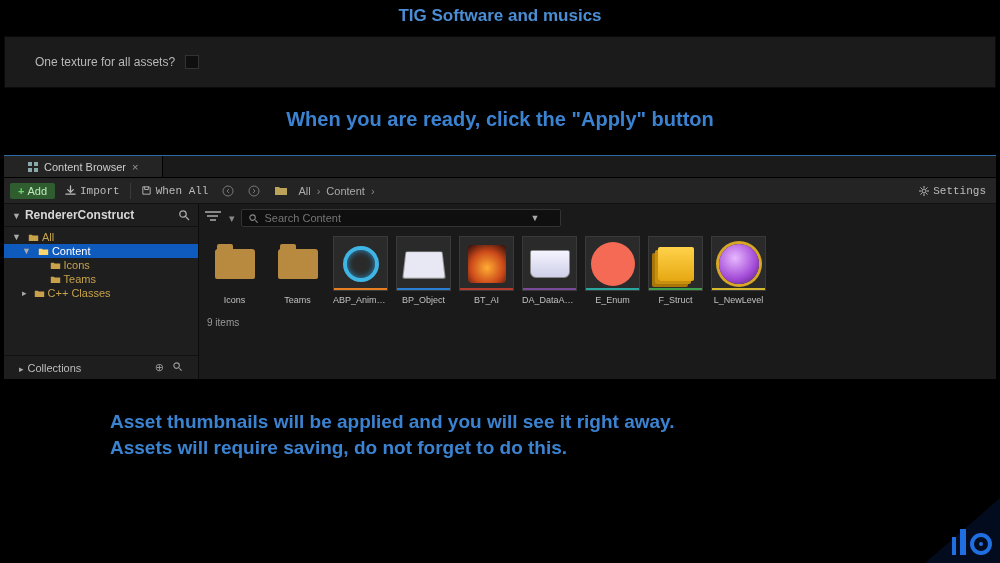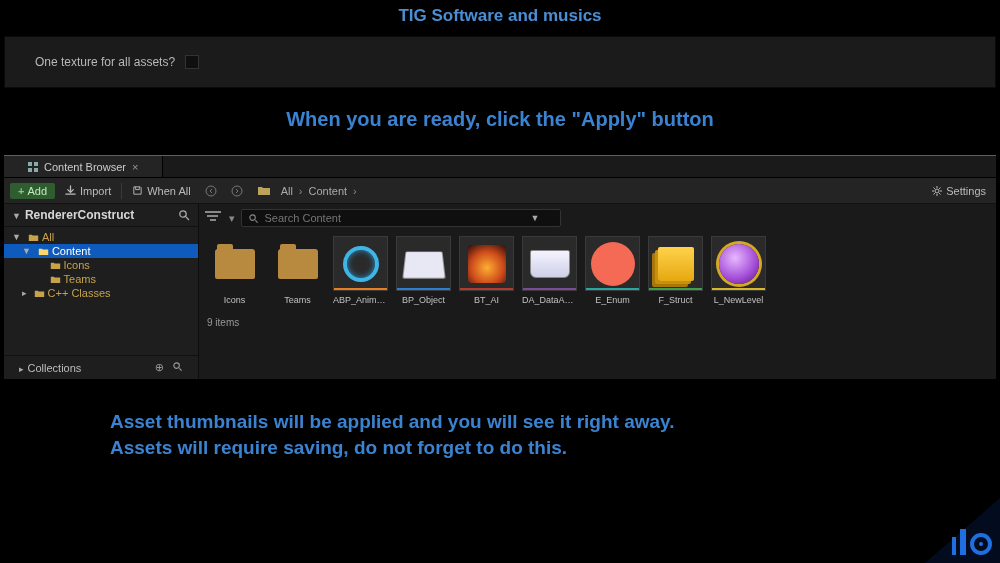--- a/index.html
+++ b/index.html
@@ -53,21 +53,21 @@
     display:flex; align-items:center; gap:6px; padding:0 24px; height:100%;
     background:#242424; border-right:1px solid #000; font-size:11px; color:#ccc;
   }
   .tab-icon { width:10px; height:10px; }
   .tab-close { font-size:11px; color:#999; cursor:pointer;}
   .cb-toolbar {
     background:#242424; display:flex; align-items:center; height:26px;
     padding:0 6px; gap:6px; border-bottom:1px solid #111;
   }
   .tb-add { background:#2f5d2f; color:#bfe8bf; border-radius:2px; padding:2px 8px; font-size:11px; display:flex; align-items:center; gap:3px;}
-  .tb-btn { color:#bbb; display:flex; align-items:center; gap:4px; font-size:11px; padding:2px 4px;}
+  .tb-btn { color:#bbb; display:flex; align-items:center; gap:4px; font-size:11px; padding:2px 4px;font-family:Liberation Mono, monospace;}
   .tb-icon { width:11px; height:11px; display:inline-block;}
   .tb-sep { width:1px; height:16px; background:#3a3a3a; }
   .crumb { display:flex; align-items:center; gap:6px; color:#aaa; font-size:11px;}
   .chev { color:#888; }
   .cb-toolbar .spacer { flex:1; }
   .cb-body {
     display:flex; height:175px; background:#1a1a1a;
   }
   .cb-side {
     width:195px; background:#1e1e1e; border-right:1px solid #0d0d0d;

